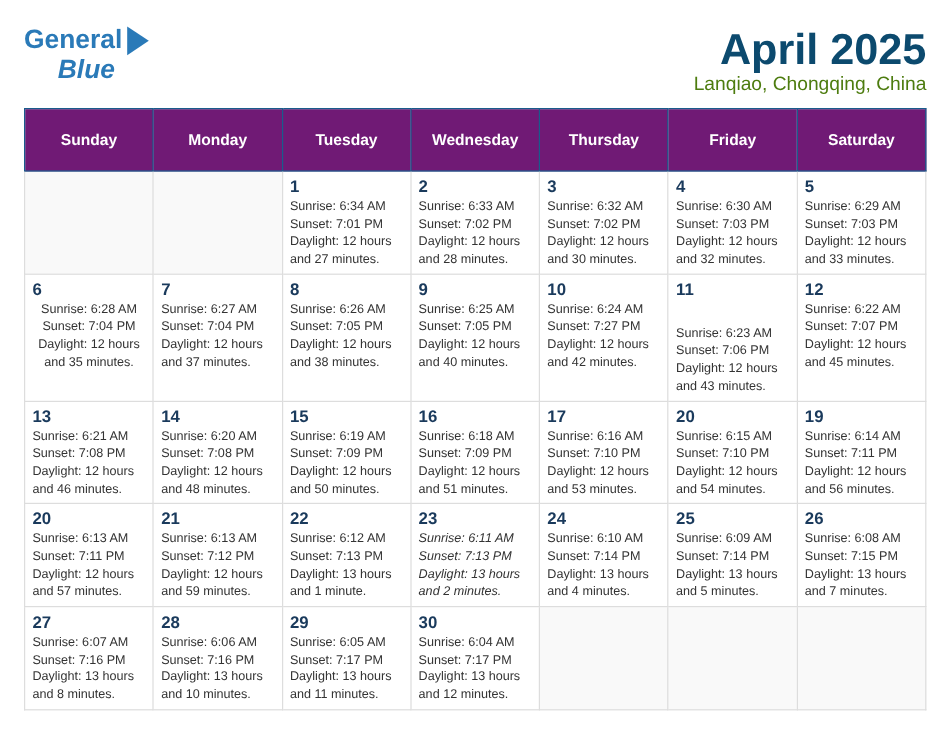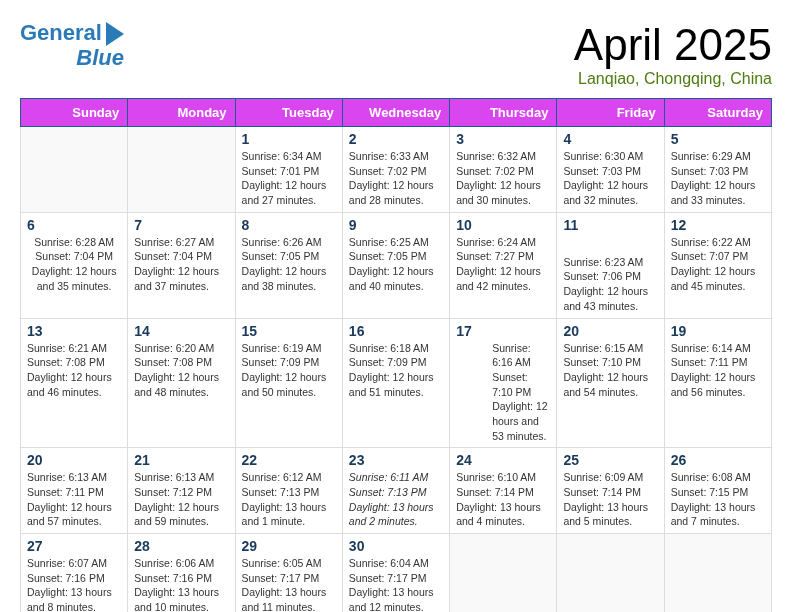--- a/index.html
+++ b/index.html
@@ -35,40 +35,40 @@
       border-top: 12px solid transparent;
       border-bottom: 12px solid transparent;
       border-left: 18px solid #2a7ab8;
       margin-left: 4px;
       margin-top: 2px;
     }
     .title-section {
       text-align: right;
     }
     .calendar-title {
-      font-size: 44px;
-      font-weight: normal;
-      color: #000000;
+      font-size: 36px;
+      font-weight: bold;
+      color: #0c4a6e;
     }
     .calendar-subtitle {
       font-size: 16px;
       color: #4d7c0f;
     }
     .calendar {
       width: 100%;
       border-collapse: collapse;
       border: 1px solid #ccc;
     }
     .calendar th {
-      background-color: #d946ef;
+      background-color: #701a75;
       color: #fff;
       font-size: 13px;
       font-weight: bold;
-      padding: 6px 8px;
-      text-align: right;
+      padding: 18px 8px;
+      text-align: center;
       border: 1px solid #1a5c8c;
     }
     .calendar td {
       vertical-align: top;
       width: 14.28%;
       min-height: 80px;
       padding: 4px 6px;
       border: 1px solid #ddd;
       font-size: 11px;
       color: #333;
@@ -88,21 +88,21 @@
       font-size: 10.5px;
       line-height: 1.4;
       color: #333;
     }
   </style>
 </head>
 <body>
 
 <div class="header">
   <div class="logo">
-    <div style="display:flex; flex-direction:column; align-items:flex-end;">
+    <div style="display:flex; flex-direction:column; align-items:center;">
       <div style="display:flex; align-items:center;">
         <span class="logo-text">
           <span>General</span>
         </span>
         <div class="logo-arrow"></div>
       </div>
       <span class="logo-text" style="color:#2a7ab8; font-style:italic;">Blue</span>
     </div>
   </div>
   <div class="title-section">
@@ -222,21 +222,21 @@
 Daylight: 12 hours and 50 minutes.</div>
         </td>
         <td>
           <span class="day-number">16</span>
           <div class="day-info" style="white-space: pre-line;">Sunrise: 6:18 AM
 Sunset: 7:09 PM
 Daylight: 12 hours and 51 minutes.</div>
         </td>
         <td>
           <span class="day-number">17</span>
-          <div class="day-info" style="white-space: pre-line; margin-left: 36px;">Sunrise: 6:16 AM
+          <div class="day-info" style="white-space: pre-line;">Sunrise: 6:16 AM
 Sunset: 7:10 PM
 Daylight: 12 hours and 53 minutes.</div>
         </td>
         <td>
           <span class="day-number">20</span>
           <div class="day-info" style="white-space: pre-line;">Sunrise: 6:15 AM
 Sunset: 7:10 PM
 Daylight: 12 hours and 54 minutes.</div>
         </td>
         <td>

